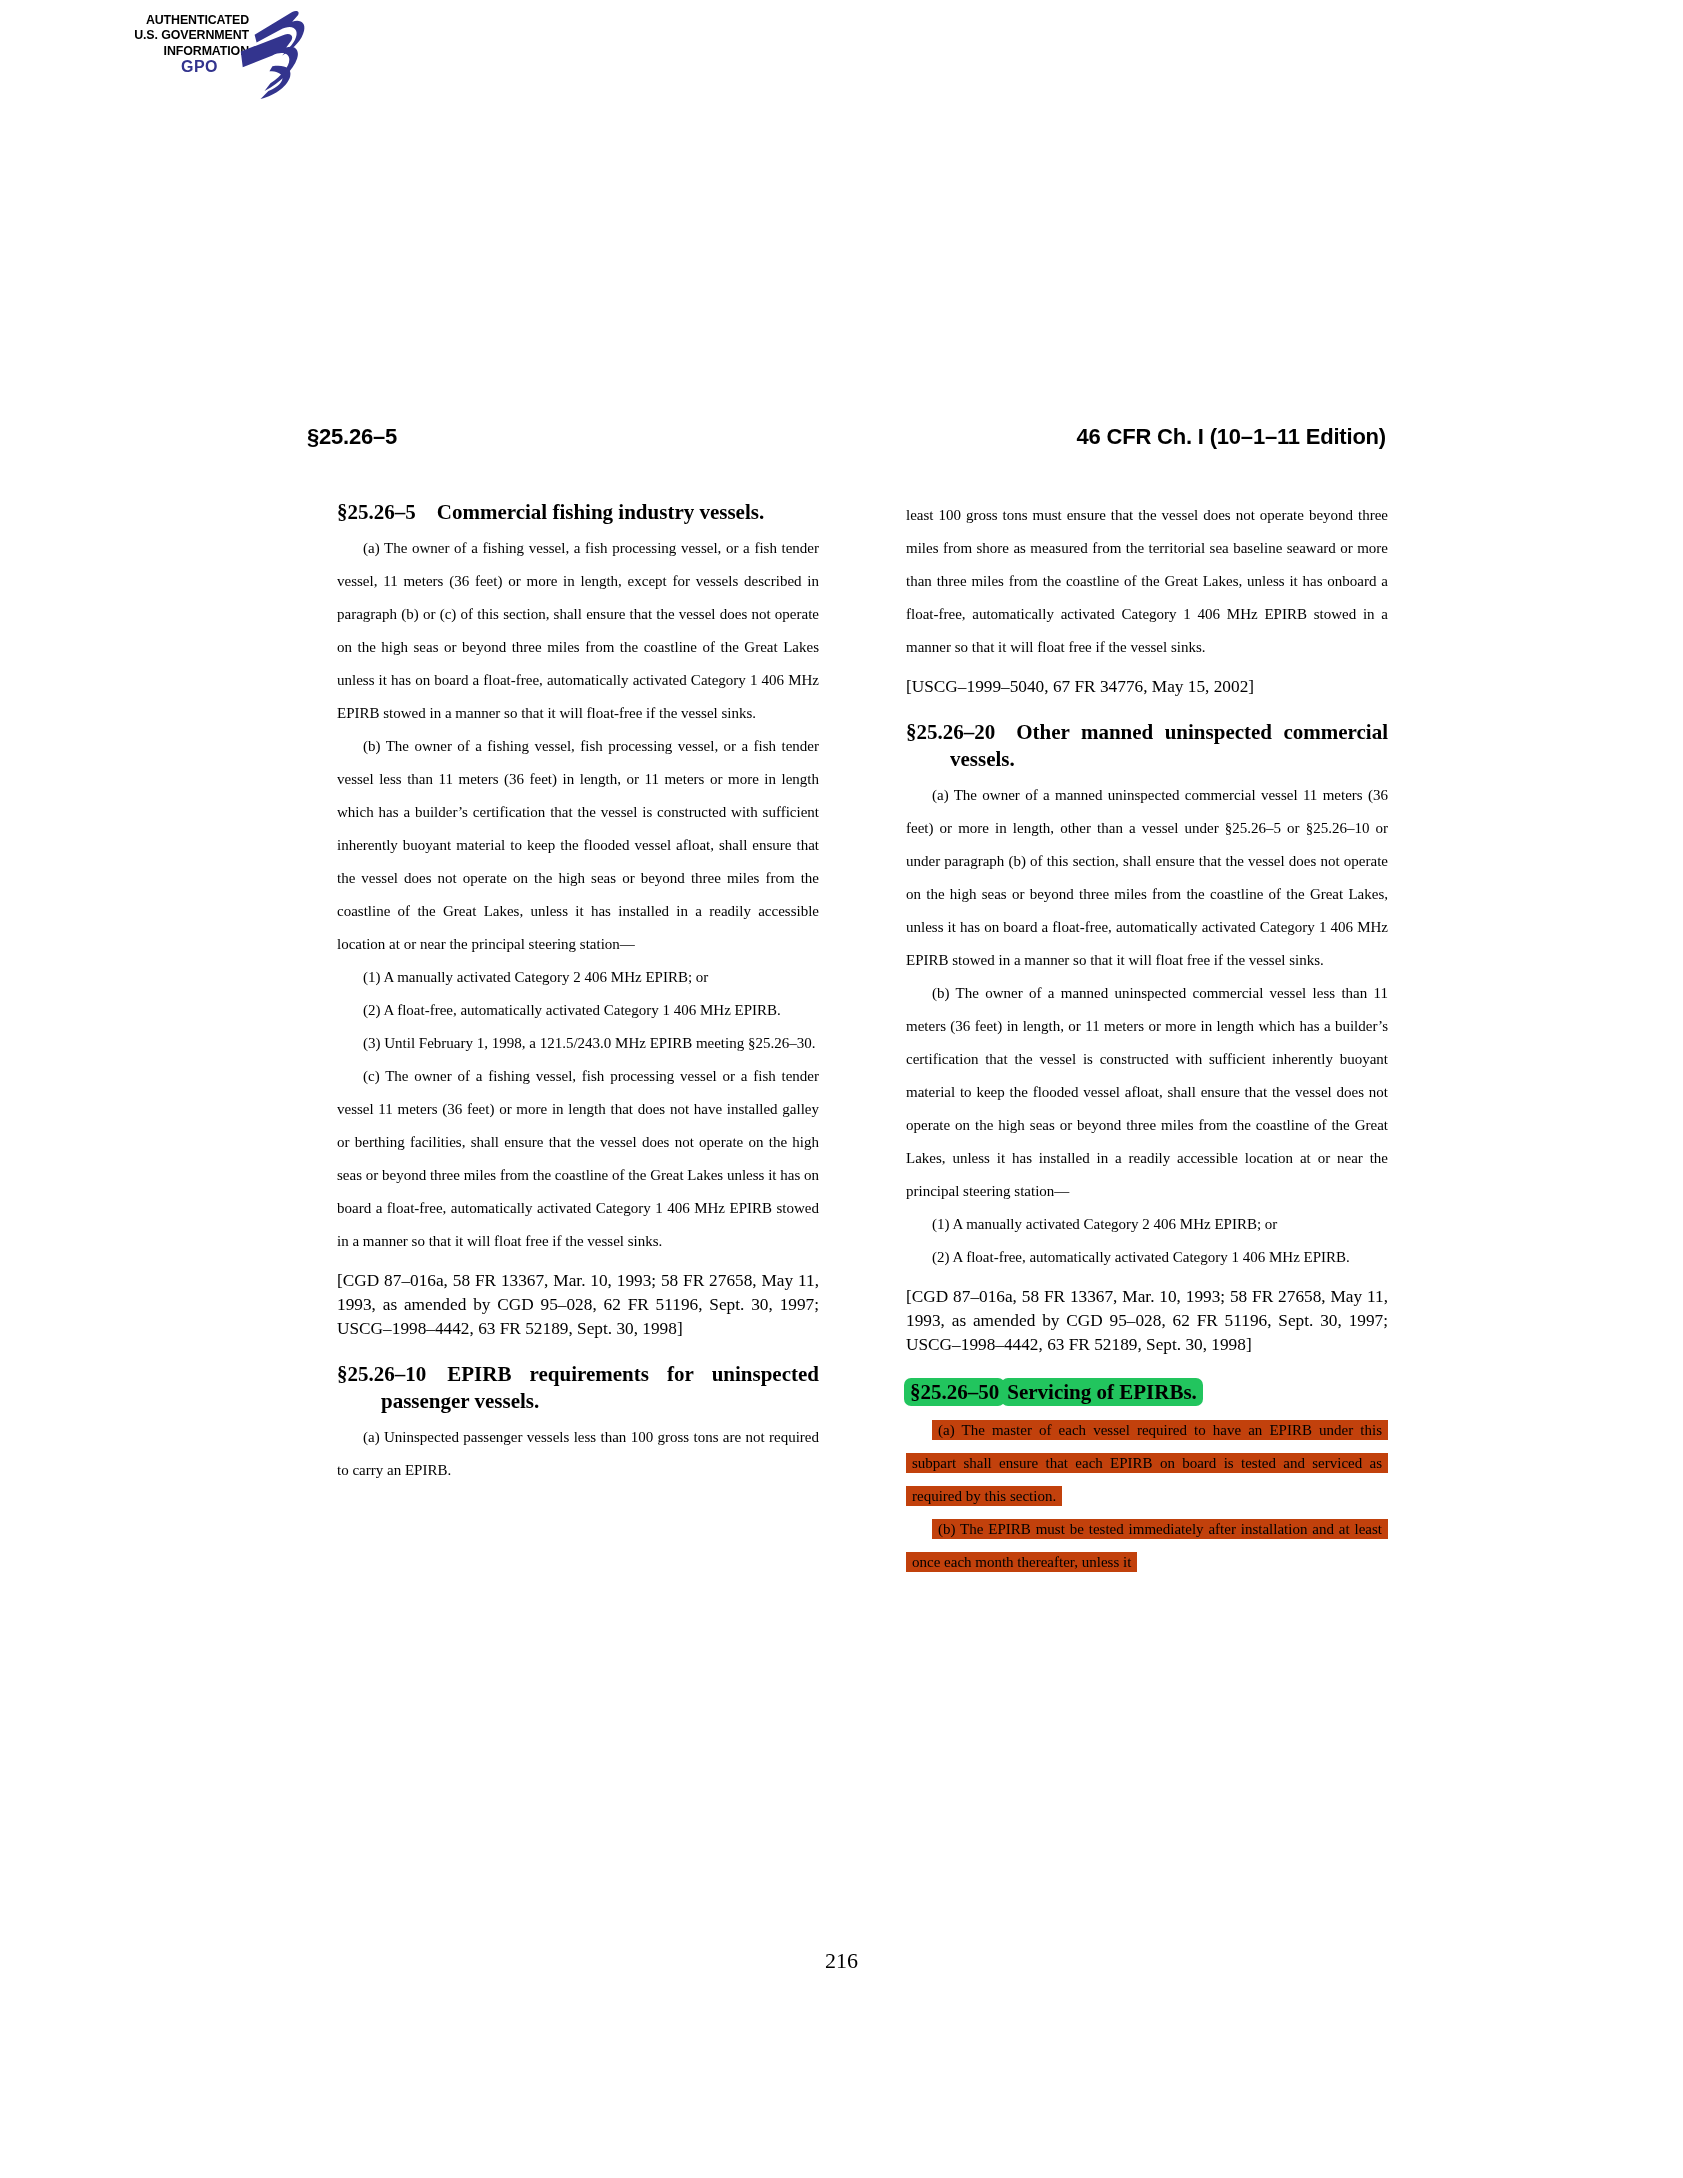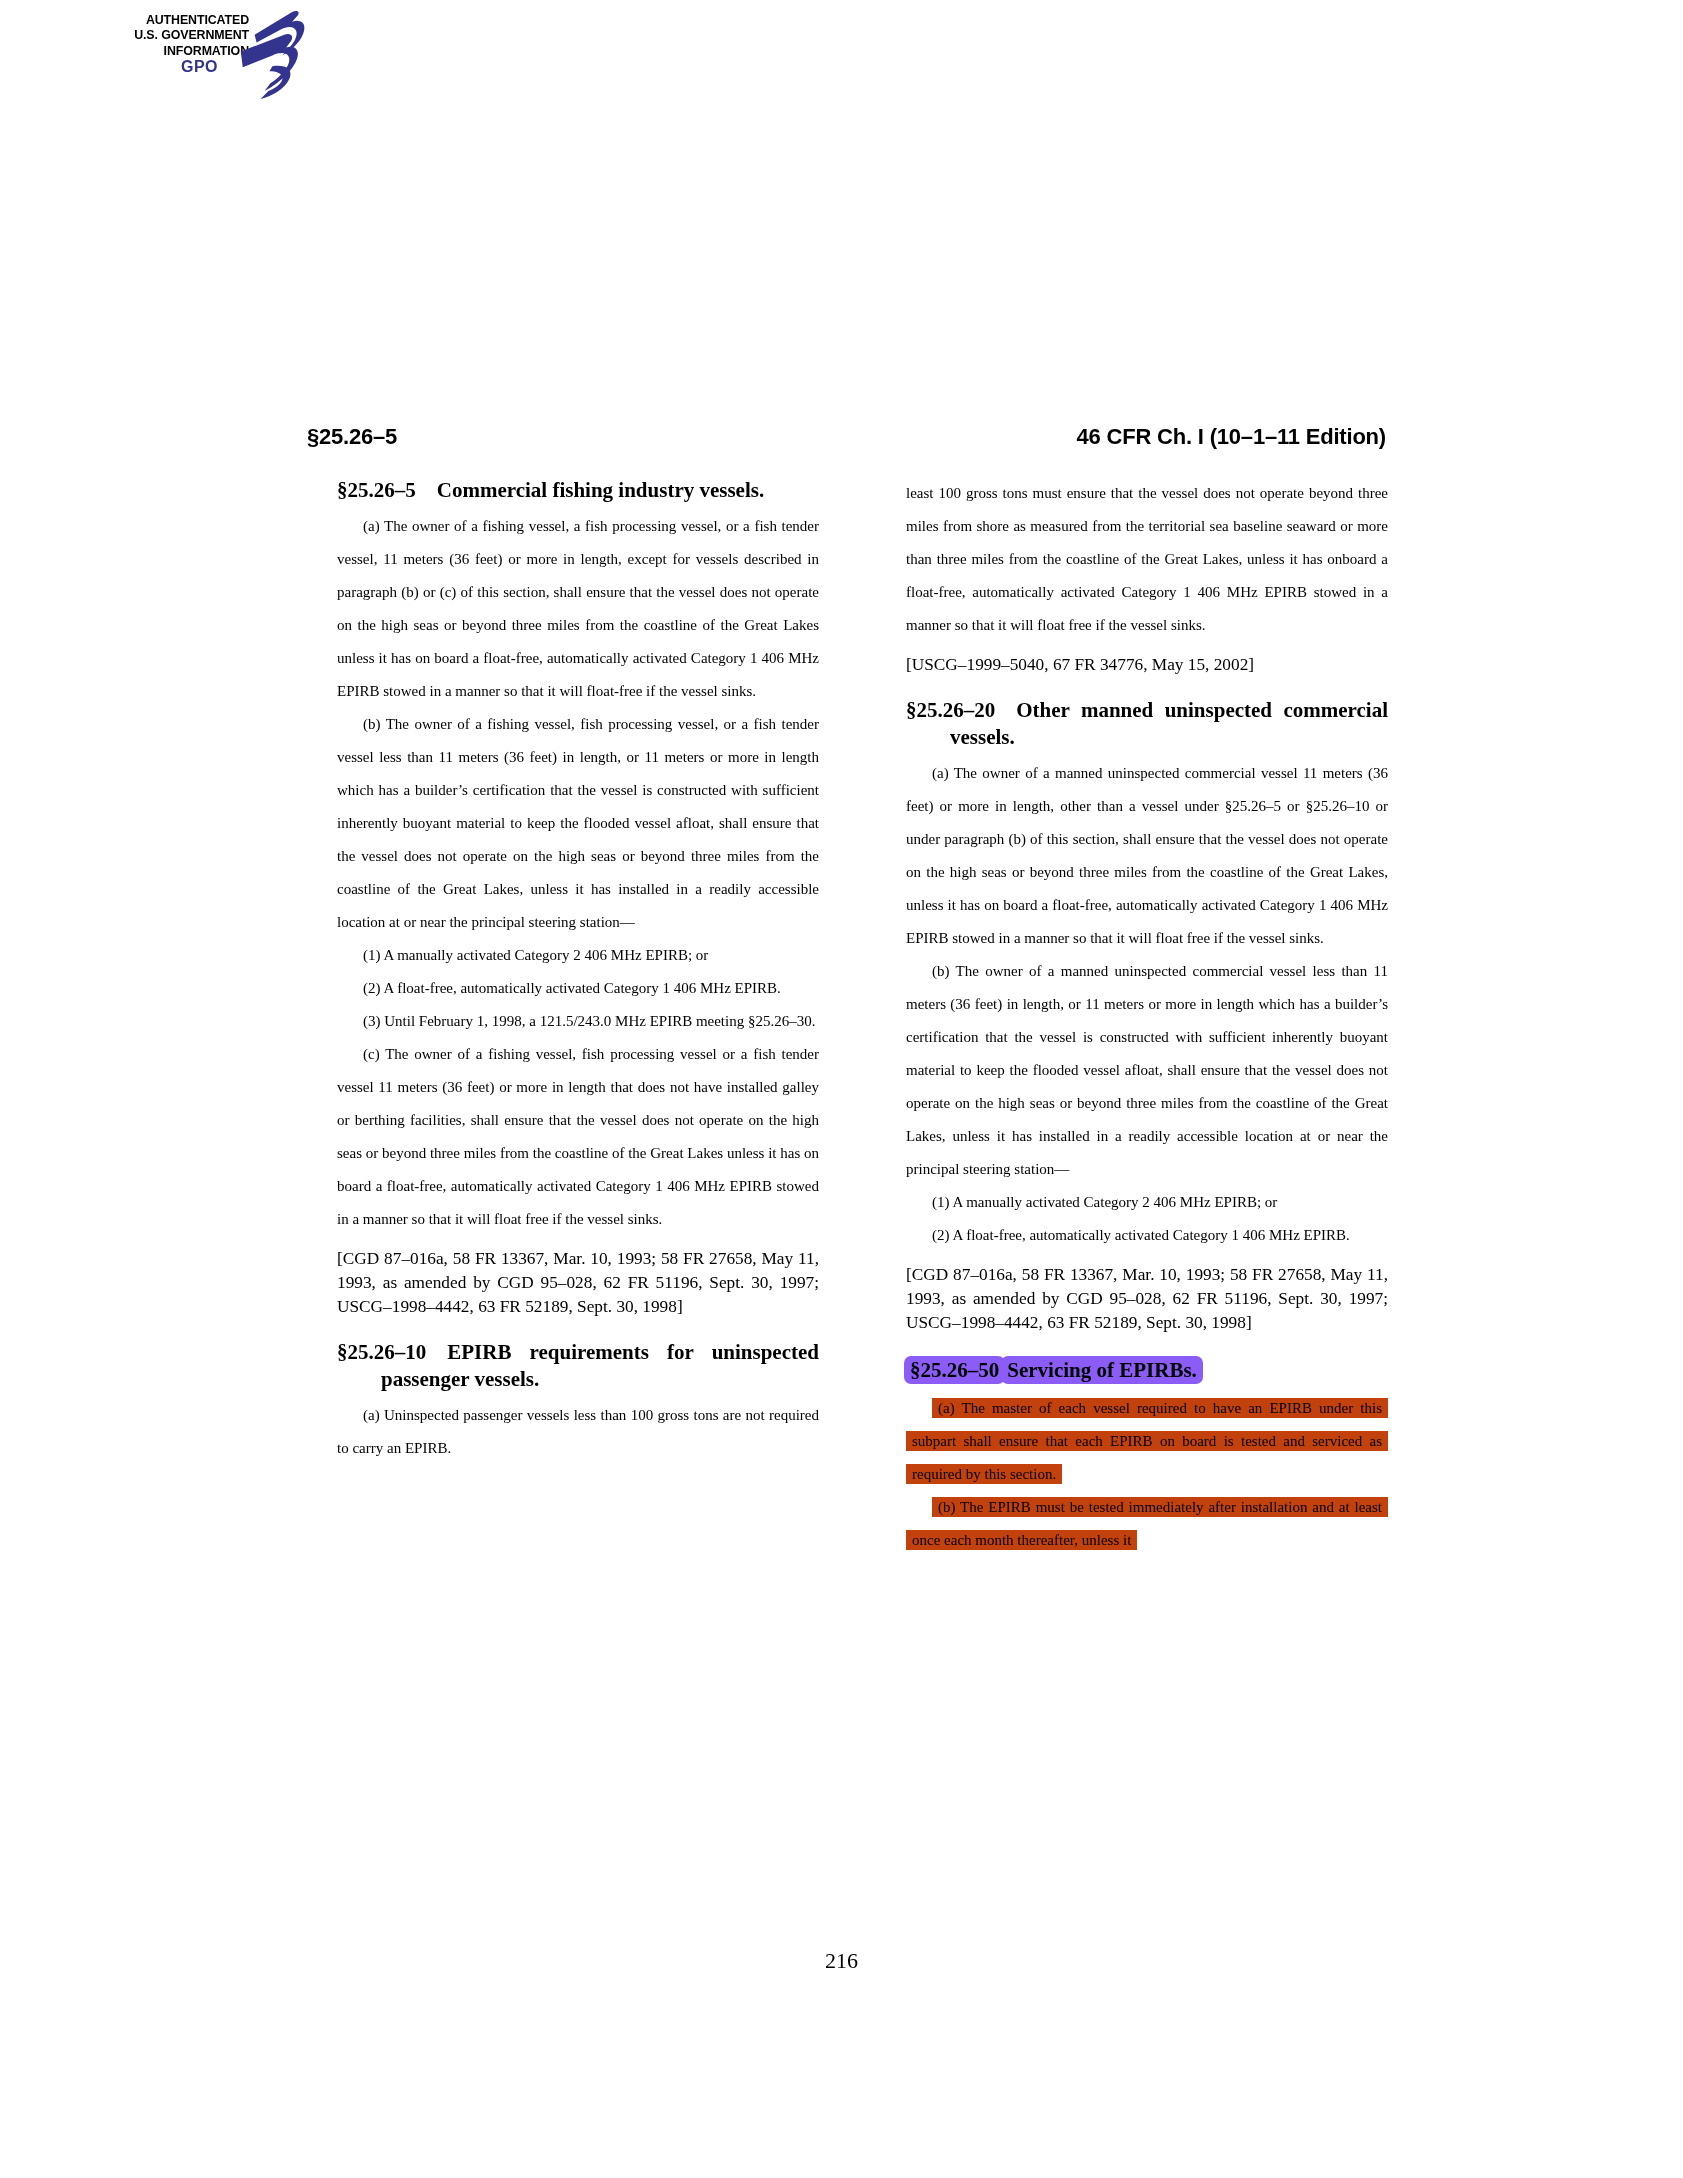--- a/index.html
+++ b/index.html
@@ -71,21 +71,21 @@
     letter-spacing: -0.2px;
     white-space: nowrap;
   }
   #running-head .rh-left { left: 0; }
   #running-head .rh-right { right: 0; }
 
   
   #body-columns {
     position: absolute;
     left: 337px;
-    top: 477px;
+    top: 499px;
     width: 1051px;
     height: 1455px;
   }
   .column {
     position: absolute;
     top: 0;
     width: 482px;
     height: 1455px;
   }
   .column.left  { left: 0; }
@@ -127,21 +127,21 @@
     text-align-last: left;
     text-indent: 0;
     margin: 11px 0 0 0;
   }
 
   .gap-before { margin-top: 20px; font-family: Liberation Serif, serif; }
 
   
   .hl-head {
     display: inline;
-    background: #8b5cf6;
+    background: #22c55e;
     box-decoration-break: clone;
     -webkit-box-decoration-break: clone;
     border-radius: 7px;
     padding: 2px 6px;
     margin: 0 -2px;
   }
   .hl {
     background: #c2410c;
     box-decoration-break: clone;
     -webkit-box-decoration-break: clone;

